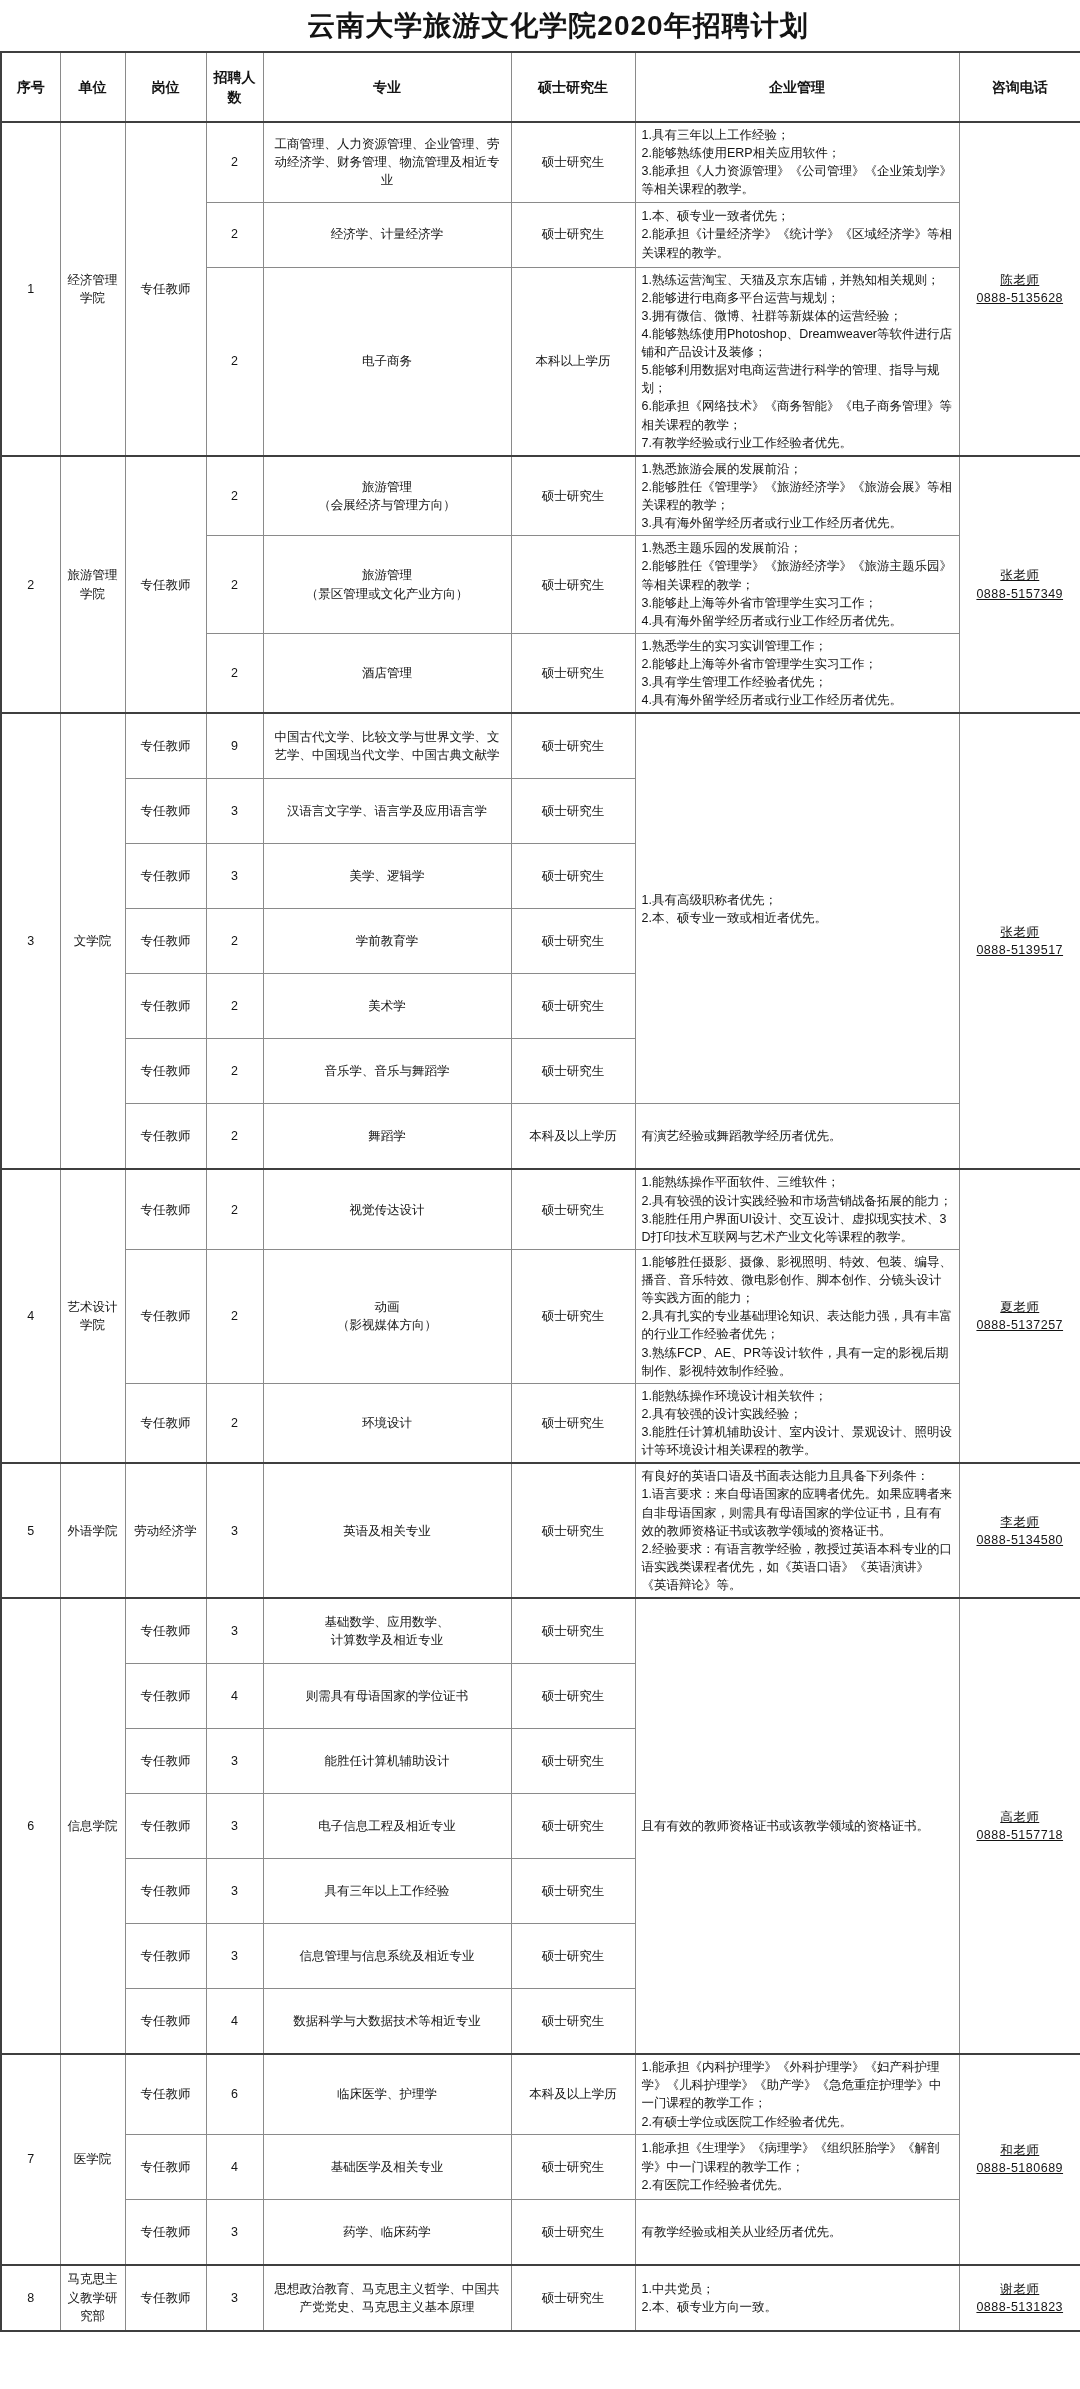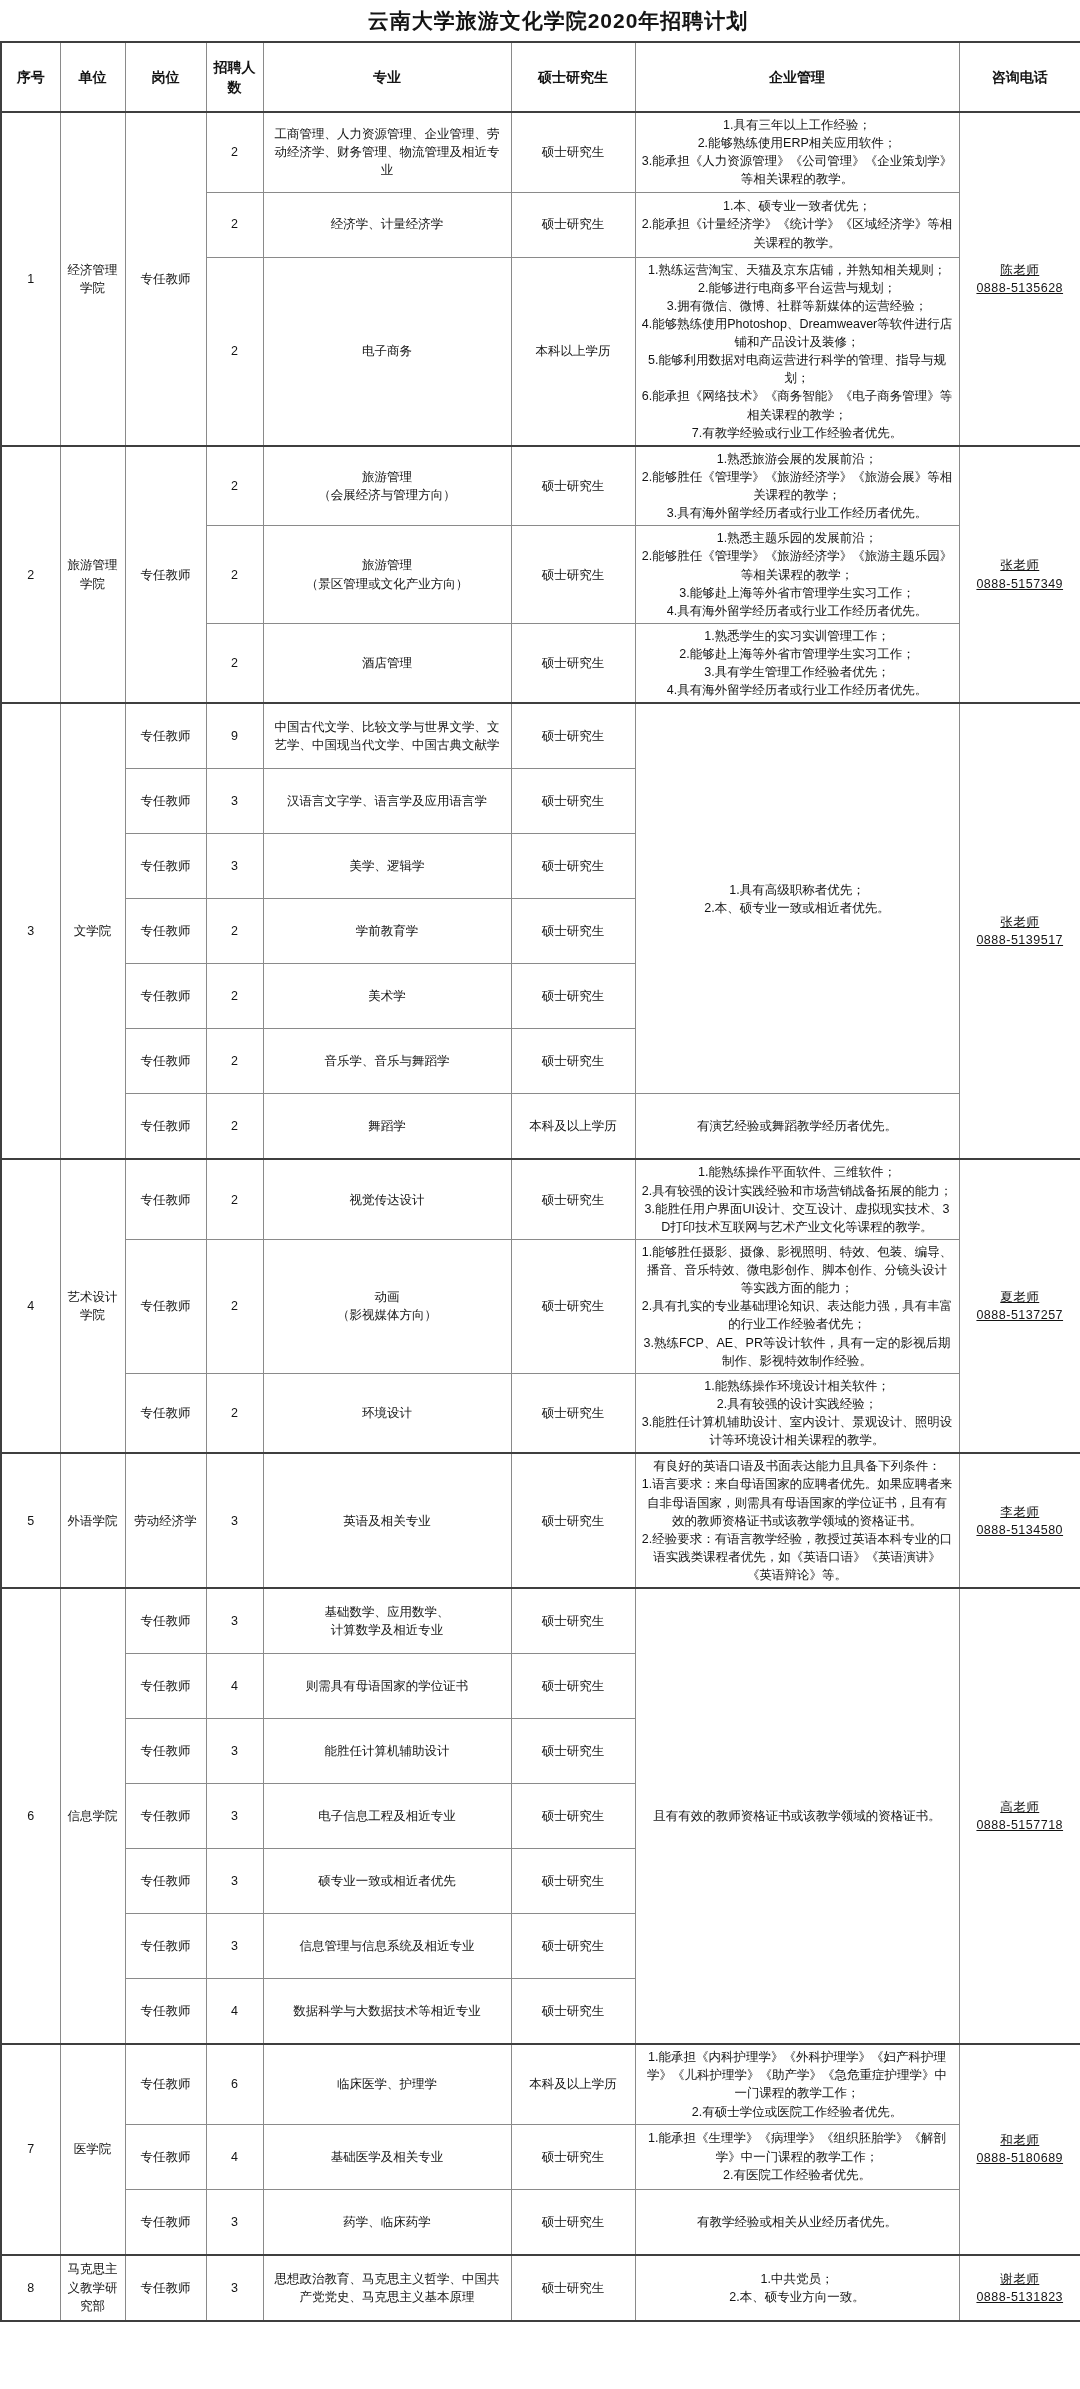--- a/index.html
+++ b/index.html
@@ -1,37 +1,37 @@
 <!DOCTYPE html>
 <html><head>
 <meta charset="utf-8">
 <style>
   html,body{margin:0;padding:0;background:#ffffff;}
   body{font-family:"Liberation Sans","DejaVu Sans",sans-serif;color:#141414;}
   .page{width:1080px;background:#ffffff;}
   .doc-title{
-    text-align:center;font-weight:bold;font-size:21px;
+    text-align:center;font-weight:bold;font-size:28px;
     padding:7px 0 6px 0;letter-spacing:1px;margin-left:36px;
   }
   table.recruit{
     width:1080px;table-layout:fixed;border-collapse:collapse;
     border:2px solid #3f3f3f;background:#ffffff;
   }
   th,td{
     border:1px solid #8a8a8a;
     padding:3px 6px;
     font-size:12.5px;line-height:1.45;
     vertical-align:middle;word-break:break-all;
   }
   th{
     font-weight:bold;font-size:14px;height:62px;text-align:center;
     white-space:pre-line;
   }
   td{height:58px;text-align:center;white-space:pre-line;}
-  td.c-req{text-align:center;}
+  td.c-req{text-align:left;}
   td.c-phone{letter-spacing:0.5px;text-decoration:underline;}
   tr.group-first > td{border-top:2px solid #3f3f3f;}
 </style>
 </head>
 <body>
 
 <div class="page">
   <div class="doc-title">云南大学旅游文化学院2020年招聘计划</div>
   <table class="recruit">
     <colgroup>
@@ -242,21 +242,21 @@
         </tr>
         <tr>
           <td class="c-pos">专任教师</td>
           <td class="c-count">3</td>
           <td class="c-major">电子信息工程及相近专业</td>
           <td class="c-degree">硕士研究生</td>
         </tr>
         <tr>
           <td class="c-pos">专任教师</td>
           <td class="c-count">3</td>
-          <td class="c-major">硕专业一致或相近者优先</td>
+          <td class="c-major">具有三年以上工作经验</td>
           <td class="c-degree">硕士研究生</td>
         </tr>
         <tr>
           <td class="c-pos">专任教师</td>
           <td class="c-count">3</td>
           <td class="c-major">信息管理与信息系统及相近专业</td>
           <td class="c-degree">硕士研究生</td>
         </tr>
         <tr>
           <td class="c-pos">专任教师</td>

